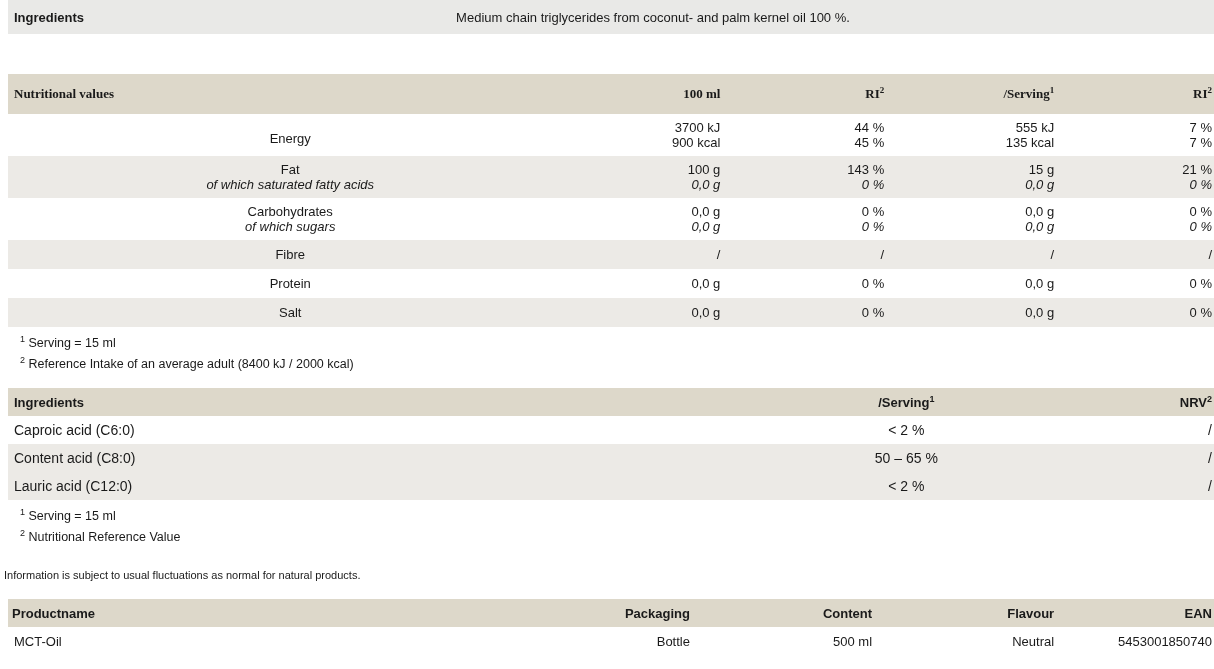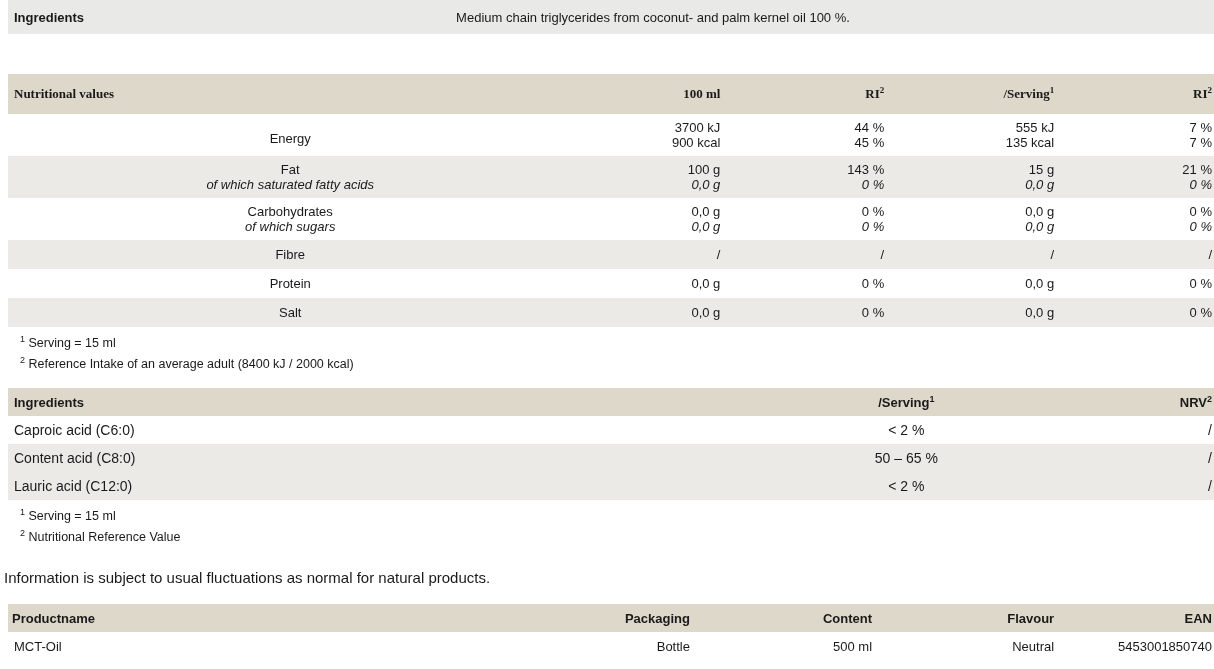--- a/index.html
+++ b/index.html
@@ -138,21 +138,21 @@
     height: 28px;
     font-size: 14px;
   }
   .facids td.name { text-align: left; padding-left: 6px; }
   .facids td.center { text-align: center; }
   .facids td.right { text-align: right; padding-right: 10px; }
 
   
   .info-line {
     padding: 4px 0 0 4px;
-    font-size: 15px;
+    font-size: 11px;
   }
 
   
   .product col.p1 { width: 42%; }
   .product col.p2 { width: 15%; }
   .product col.p3 { width: 15%; }
   .product col.p4 { width: 15%; }
   .product col.p5 { width: 13%; }
 
   .product thead th {

